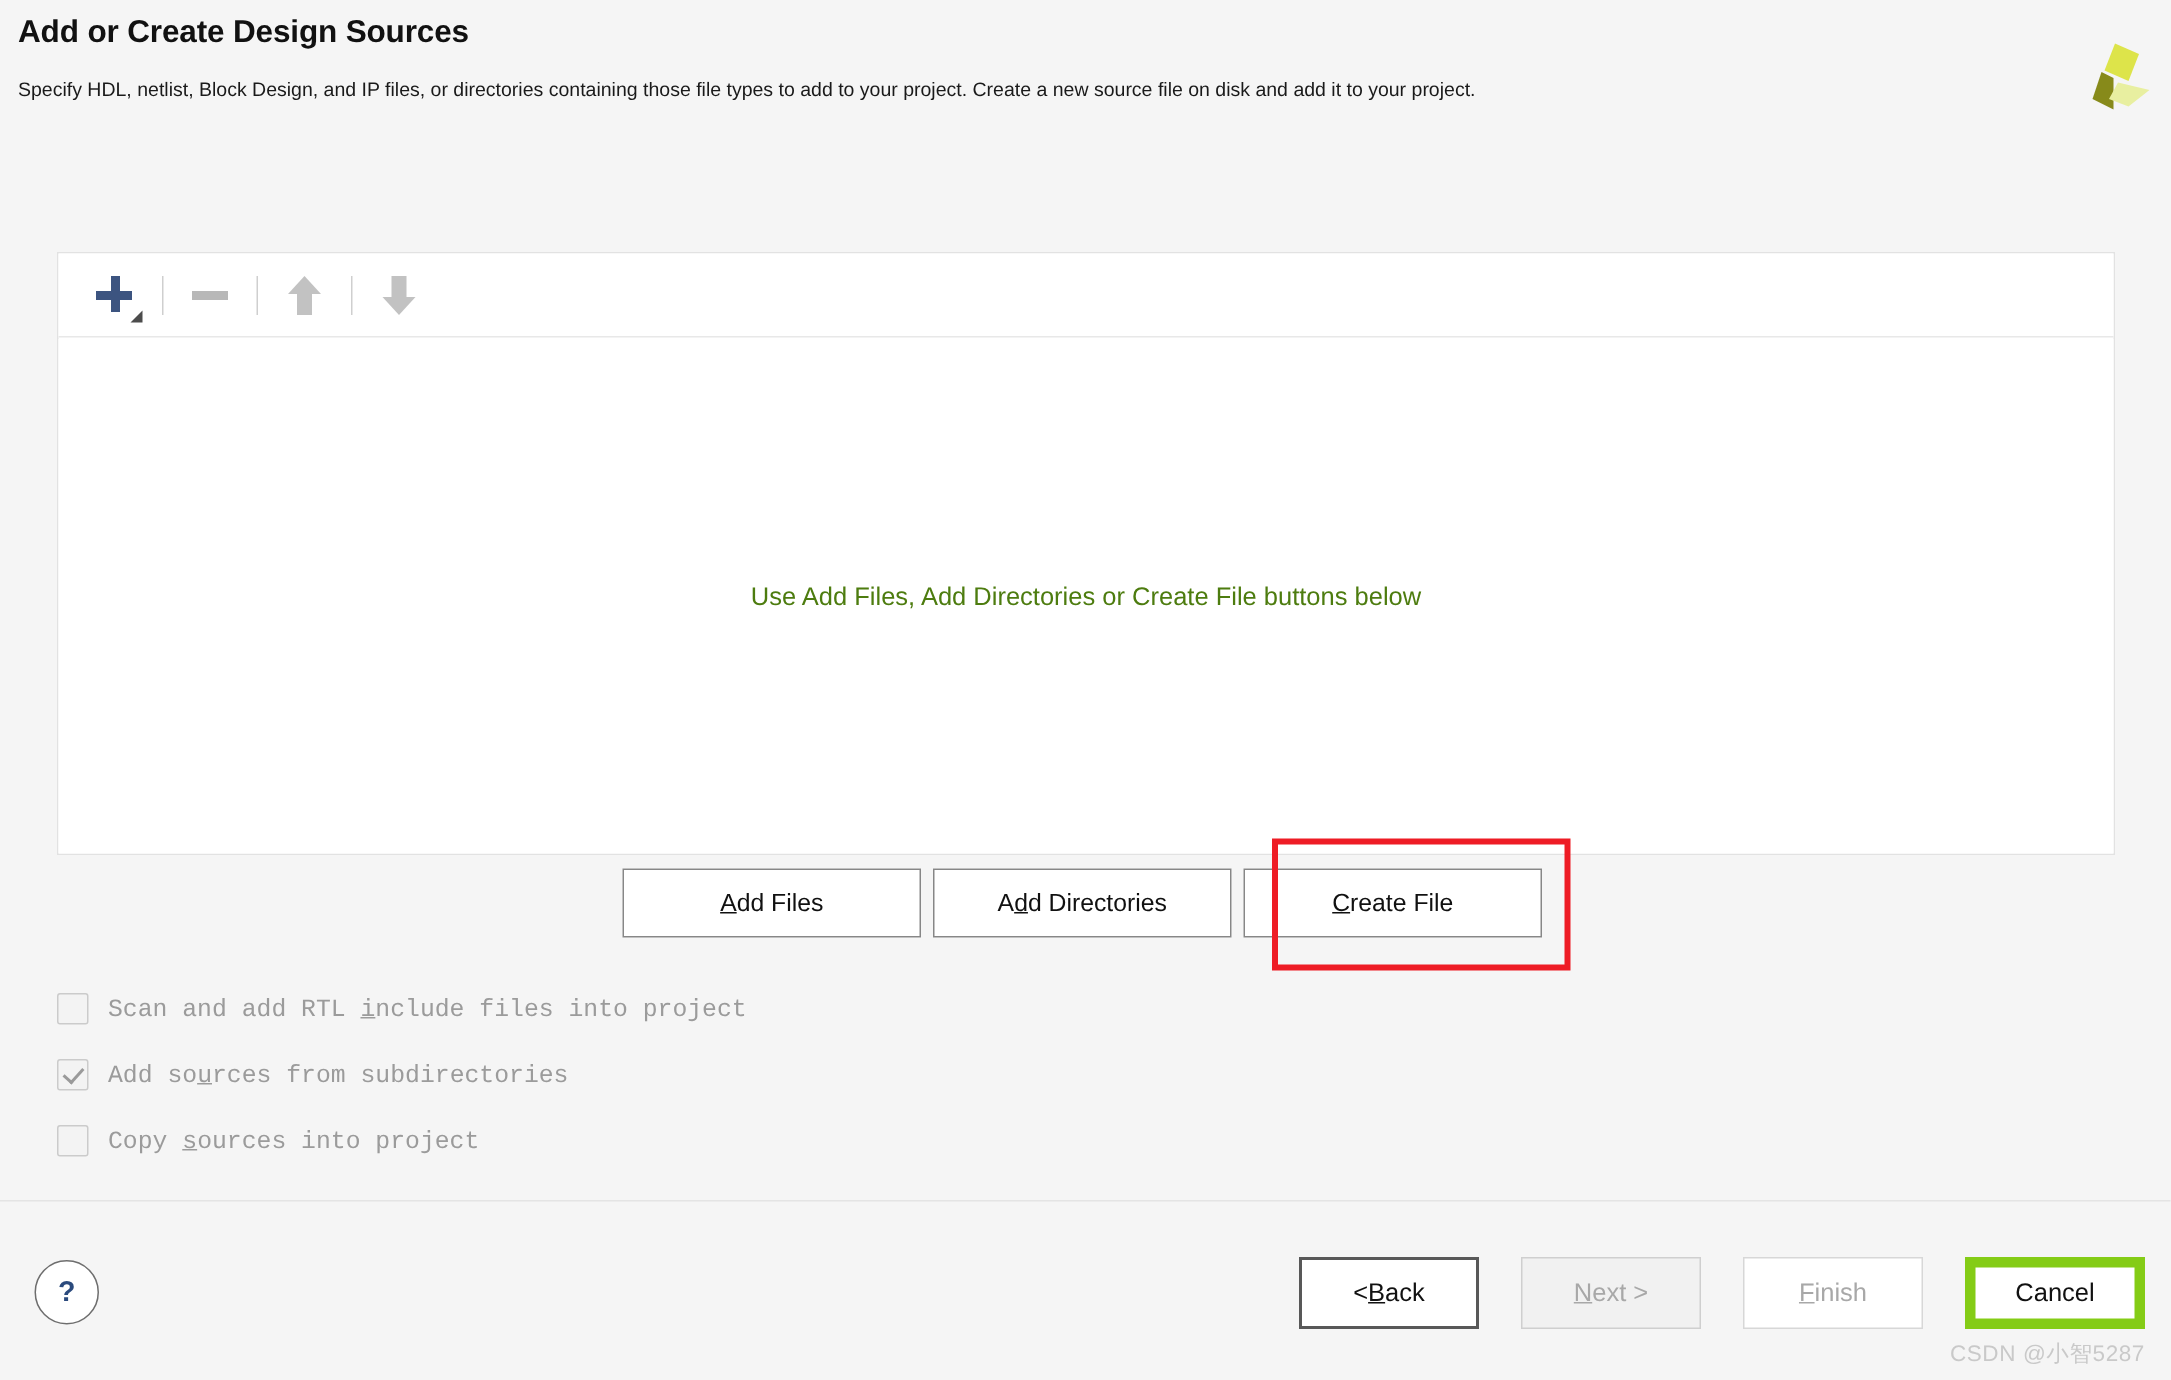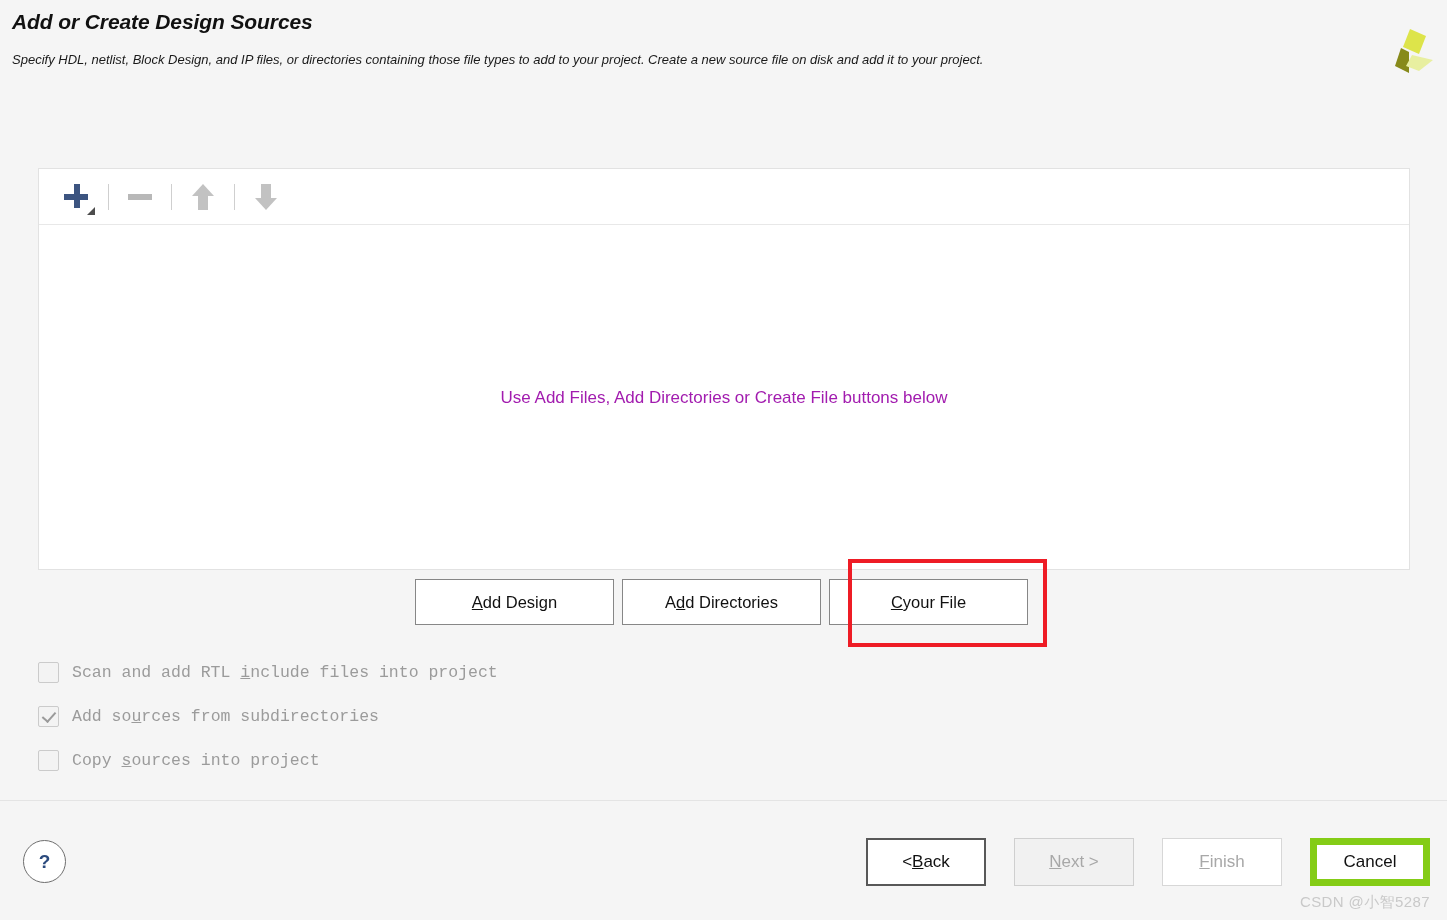--- a/index.html
+++ b/index.html
@@ -16,21 +16,20 @@
     position: relative;
   }
 
   
   #header {
     position: absolute;
     left: 0; top: 0;
     width: 1447px;
     height: 130px;
     background: #f5f5f5;
-    font-style: italic;
   }
   #page-title {
     position: absolute;
     left: 12px;
     top: 10px;
     font-size: 21px;
     font-weight: bold;
     letter-spacing: -0.1px;
     color: #111111;
   }
@@ -154,21 +153,21 @@
     top: 57px;
     right: 0;
     bottom: 0;
     background: #ffffff;
     display: flex;
     align-items: center;
     justify-content: center;
   }
   #sources-empty-message {
     font-size: 17px;
-    color: #a21caf;
+    color: #4d7c0f;
   }
 
   
   #action-buttons {
     position: absolute;
     left: 415px;
     top: 579px;
     height: 46px;
     display: flex;
   }
@@ -360,32 +359,32 @@
 
   <div id="sources-empty-area">
     <div id="sources-empty-message">Use Add Files, Add Directories or Create File buttons below</div>
   </div>
 </div>
 
 <div id="action-buttons">
 
   <button class="action-btn" id="btn-add-files">
       <span class="mn">A</span>
-      <span>dd Design</span>
+      <span>dd Files</span>
     </button>
 
   <button class="action-btn" id="btn-add-directories">
       <span>A</span>
       <span class="mn">d</span>
       <span>d Directories</span>
     </button>
 
   <button class="action-btn" id="btn-create-file">
       <span class="mn">C</span>
-      <span>your File</span>
+      <span>reate File</span>
     </button>
 </div>
 
 <div id="create-file-highlight"></div>
 
 <div id="options-group">
 
   <div class="opt-row">
     <span class="cbox"></span>
     <span class="opt-label"><span>Scan and add RTL </span><span class="mn">i</span><span>nclude files into project</span></span>

